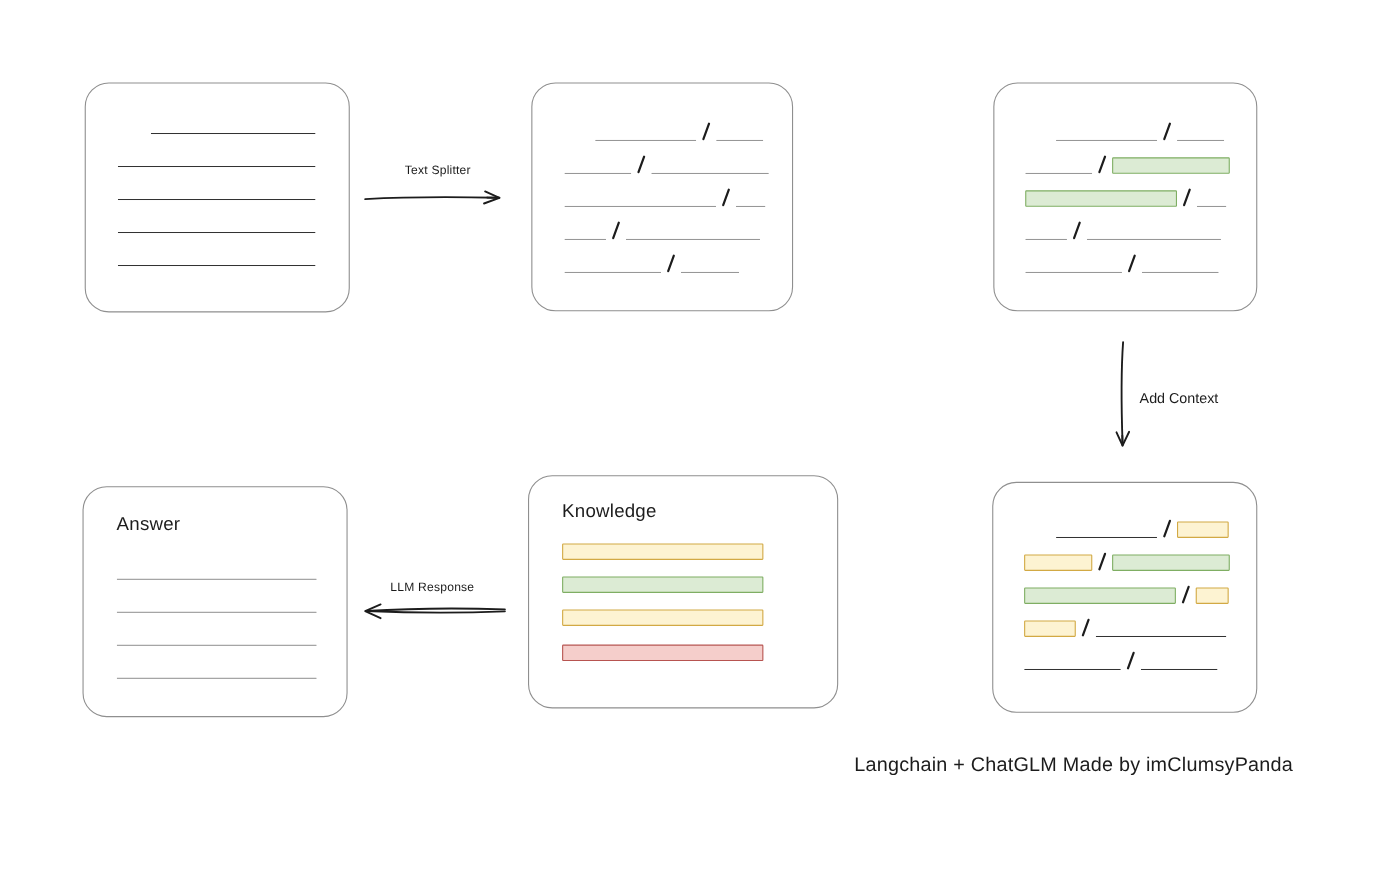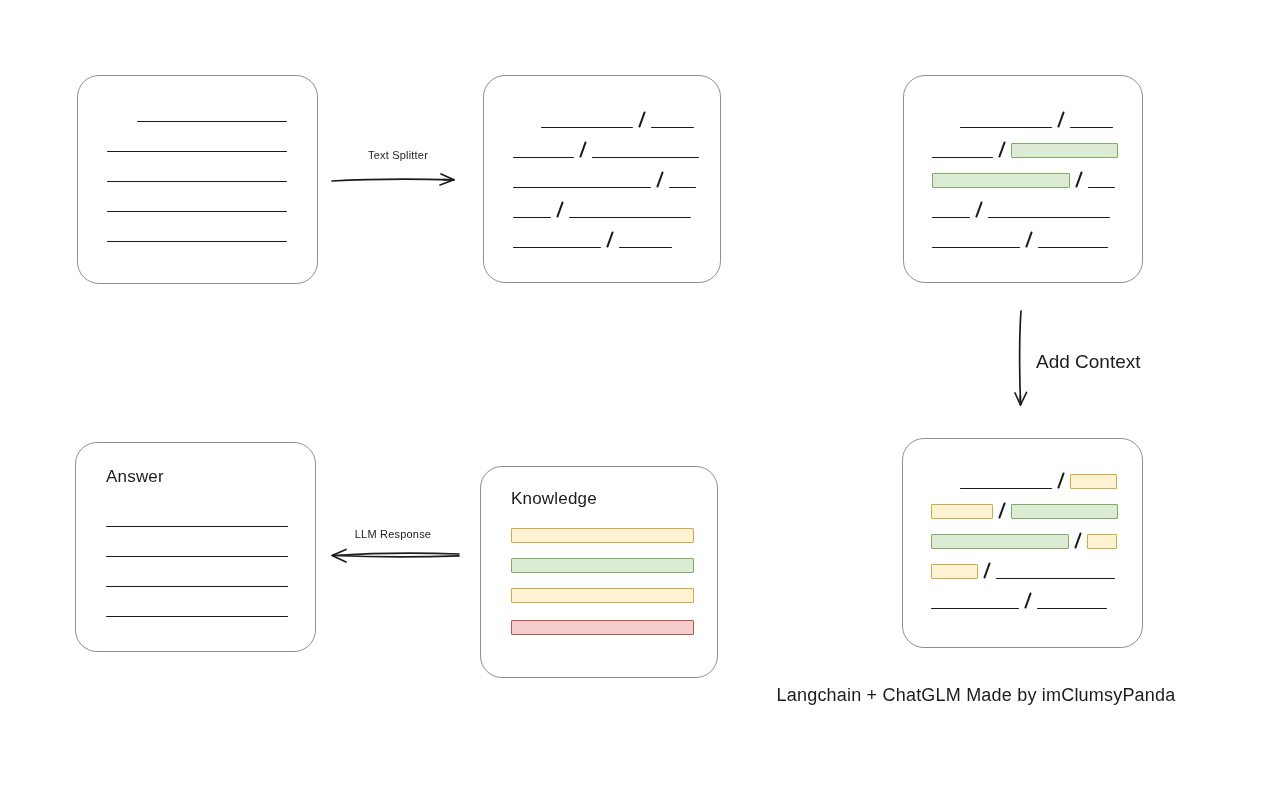--- a/index.html
+++ b/index.html
@@ -12,21 +12,21 @@
   *{margin:0;padding:0;box-sizing:border-box;}
   html,body{width:1262px;height:792px;background:#ffffff;overflow:hidden;}
   body{font-family:"Liberation Sans","DejaVu Sans",sans-serif;color:var(--ink);}
   .canvas{position:relative;width:1262px;height:792px;}
 
   .box{position:absolute;border:1.4px solid var(--box-border);border-radius:22px;background:#fff;}
   #box-document{left:77px;top:75px;width:241px;height:209px;}
   #box-chunks{left:483px;top:75px;width:238px;height:208px;}
   #box-matches{left:903px;top:75px;width:240px;height:208px;}
   #box-context{left:902px;top:438px;width:241px;height:210px;}
-  #box-prompt{left:480px;top:466px;width:238px;height:212px;}
+  #box-prompt{left:480px;top:432px;width:282px;height:212px;}
   #box-answer{left:75px;top:442px;width:241px;height:210px;}
 
   .rows{display:block;}
   #box-document .rows{padding:16px 0 0 29px;}
   #box-chunks .rows{padding:22px 0 0 29px;}
   #box-matches .rows{padding:22px 0 0 28px;}
   #box-context .rows{padding:20px 0 0 28px;}
   #box-answer .rows{padding:8px 0 0 30px;}
   #box-prompt .rows{padding:2px 0 0 30px;}
 
@@ -44,21 +44,21 @@
   #box-prompt .panel-label.second{margin-top:10px;}
   #box-answer .panel-label{margin-top:22px;}
 
   .arrow-group{position:absolute;display:flex;flex-direction:column;align-items:center;}
   .arrow-label{font-size:11px;line-height:22px;white-space:nowrap;letter-spacing:.2px;}
   #arrow-text-splitter{left:330px;top:144px;width:136px;}
   #arrow-vector-search{left:743px;top:146px;width:144px;}
   #arrow-generate-prompt{left:740px;top:517px;width:144px;}
   #arrow-llm-response{left:323px;top:523px;width:140px;}
   #arrow-add-context-svg{position:absolute;left:1010px;top:309px;}
-  #arrow-add-context-label{position:absolute;left:1036px;top:351px;font-size:19px;line-height:22px;white-space:nowrap;}
+  #arrow-add-context-label{position:absolute;left:1036px;top:351px;font-size:13px;line-height:22px;white-space:nowrap;}
 
   svg.arrow{display:block;}
   svg.arrow path{stroke:var(--ink);stroke-width:1.7;fill:none;stroke-linecap:round;stroke-linejoin:round;}
 
   .caption{position:absolute;left:768px;top:683px;width:416px;text-align:center;
            font-size:18px;line-height:24px;letter-spacing:.2px;white-space:nowrap;}
 </style>
 </head>
 <body>
 

